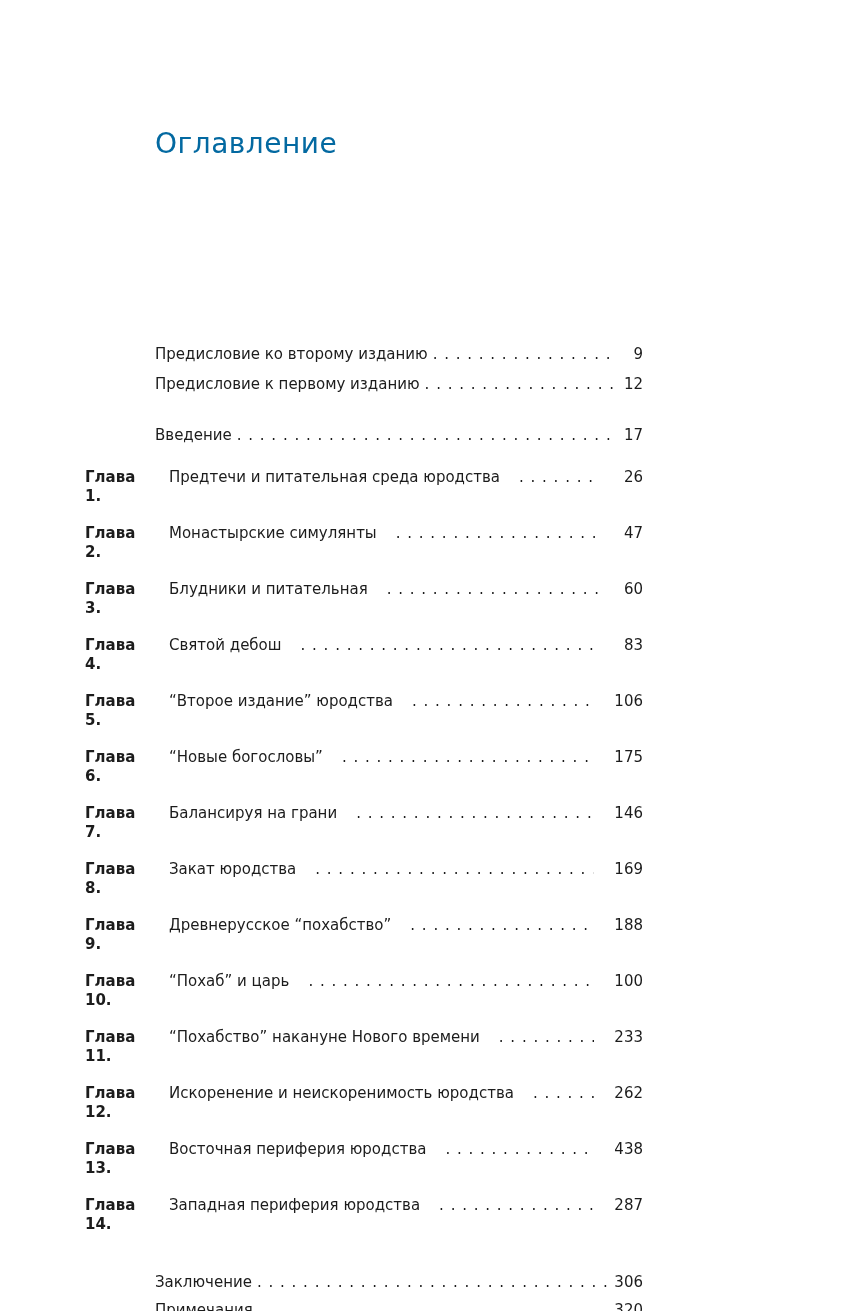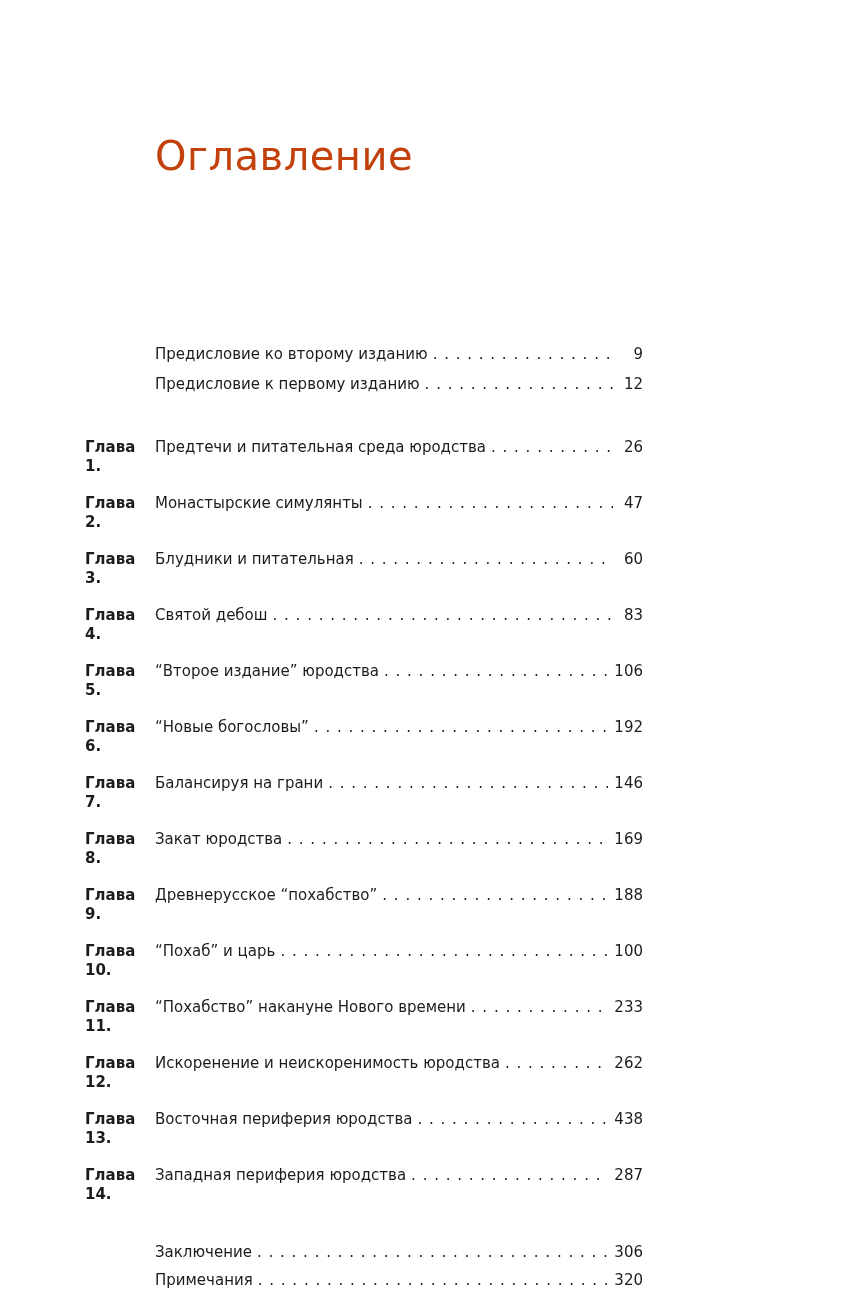--- a/index.html
+++ b/index.html
@@ -11,41 +11,41 @@
   .page {
     position: relative;
     width: 844px;
     height: 1311px;
     background: #ffffff;
     overflow: hidden;
   }
   .page-title {
     position: absolute;
     left: 155px;
-    top: 133px;
-    font-size: 40px;
+    top: 127px;
+    font-size: 28px;
     font-weight: 400;
     letter-spacing: 0.5px;
-    color: #c2410c;
+    color: #0369a1;
   }
   .toc {
     position: absolute;
     left: 85px;
     top: 345px;
     width: 558px;
     font-size: 15px;
     line-height: 19px;
   }
   .row {
     display: flex;
     align-items: baseline;
     width: 100%;
   }
   .row.matter { margin-bottom: 11px; padding-left: 70px; }
-  .row.chapter { margin-bottom: 18px; }
+  .row.chapter { margin-bottom: 18px; gap: 14px; }
   .row.back { margin-bottom: 9px; padding-left: 70px; }
   .spacer-lg { height: 21px; }
   .spacer-md { height: 12px; }
   .chap-label {
     width: 70px;
     flex: 0 0 70px;
     font-weight: 700;
   }
   .entry-title { white-space: nowrap; }
   .matter .entry-title, .back .entry-title { }
@@ -83,20 +83,25 @@
       <span class="page-num">9</span>
     </div>
     <div class="row matter">
       <span class="entry-title">Предисловие к первому изданию</span>
       <span class="dots"></span>
       <span class="page-num">12</span>
     </div>
 
     <div class="spacer-lg"></div>
 
+    <div class="row matter">
+      <span class="entry-title">Введение</span>
+      <span class="dots"></span>
+      <span class="page-num">17</span>
+    </div>
 
     <div class="spacer-md"></div>
 
     <div class="row chapter">
       <span class="chap-label">Глава 1.</span>
       <span class="entry-title">Предтечи и питательная среда юродства</span>
       <span class="dots"></span>
       <span class="page-num">26</span>
     </div>
     <div class="row chapter">
@@ -120,21 +125,21 @@
     <div class="row chapter">
       <span class="chap-label">Глава 5.</span>
       <span class="entry-title">“Второе издание” юродства</span>
       <span class="dots"></span>
       <span class="page-num">106</span>
     </div>
     <div class="row chapter">
       <span class="chap-label">Глава 6.</span>
       <span class="entry-title">“Новые богословы”</span>
       <span class="dots"></span>
-      <span class="page-num">192</span>
+      <span class="page-num">175</span>
     </div>
     <div class="row chapter">
       <span class="chap-label">Глава 7.</span>
       <span class="entry-title">Балансируя на грани</span>
       <span class="dots"></span>
       <span class="page-num">146</span>
     </div>
     <div class="row chapter">
       <span class="chap-label">Глава 8.</span>
       <span class="entry-title">Закат юродства</span>

